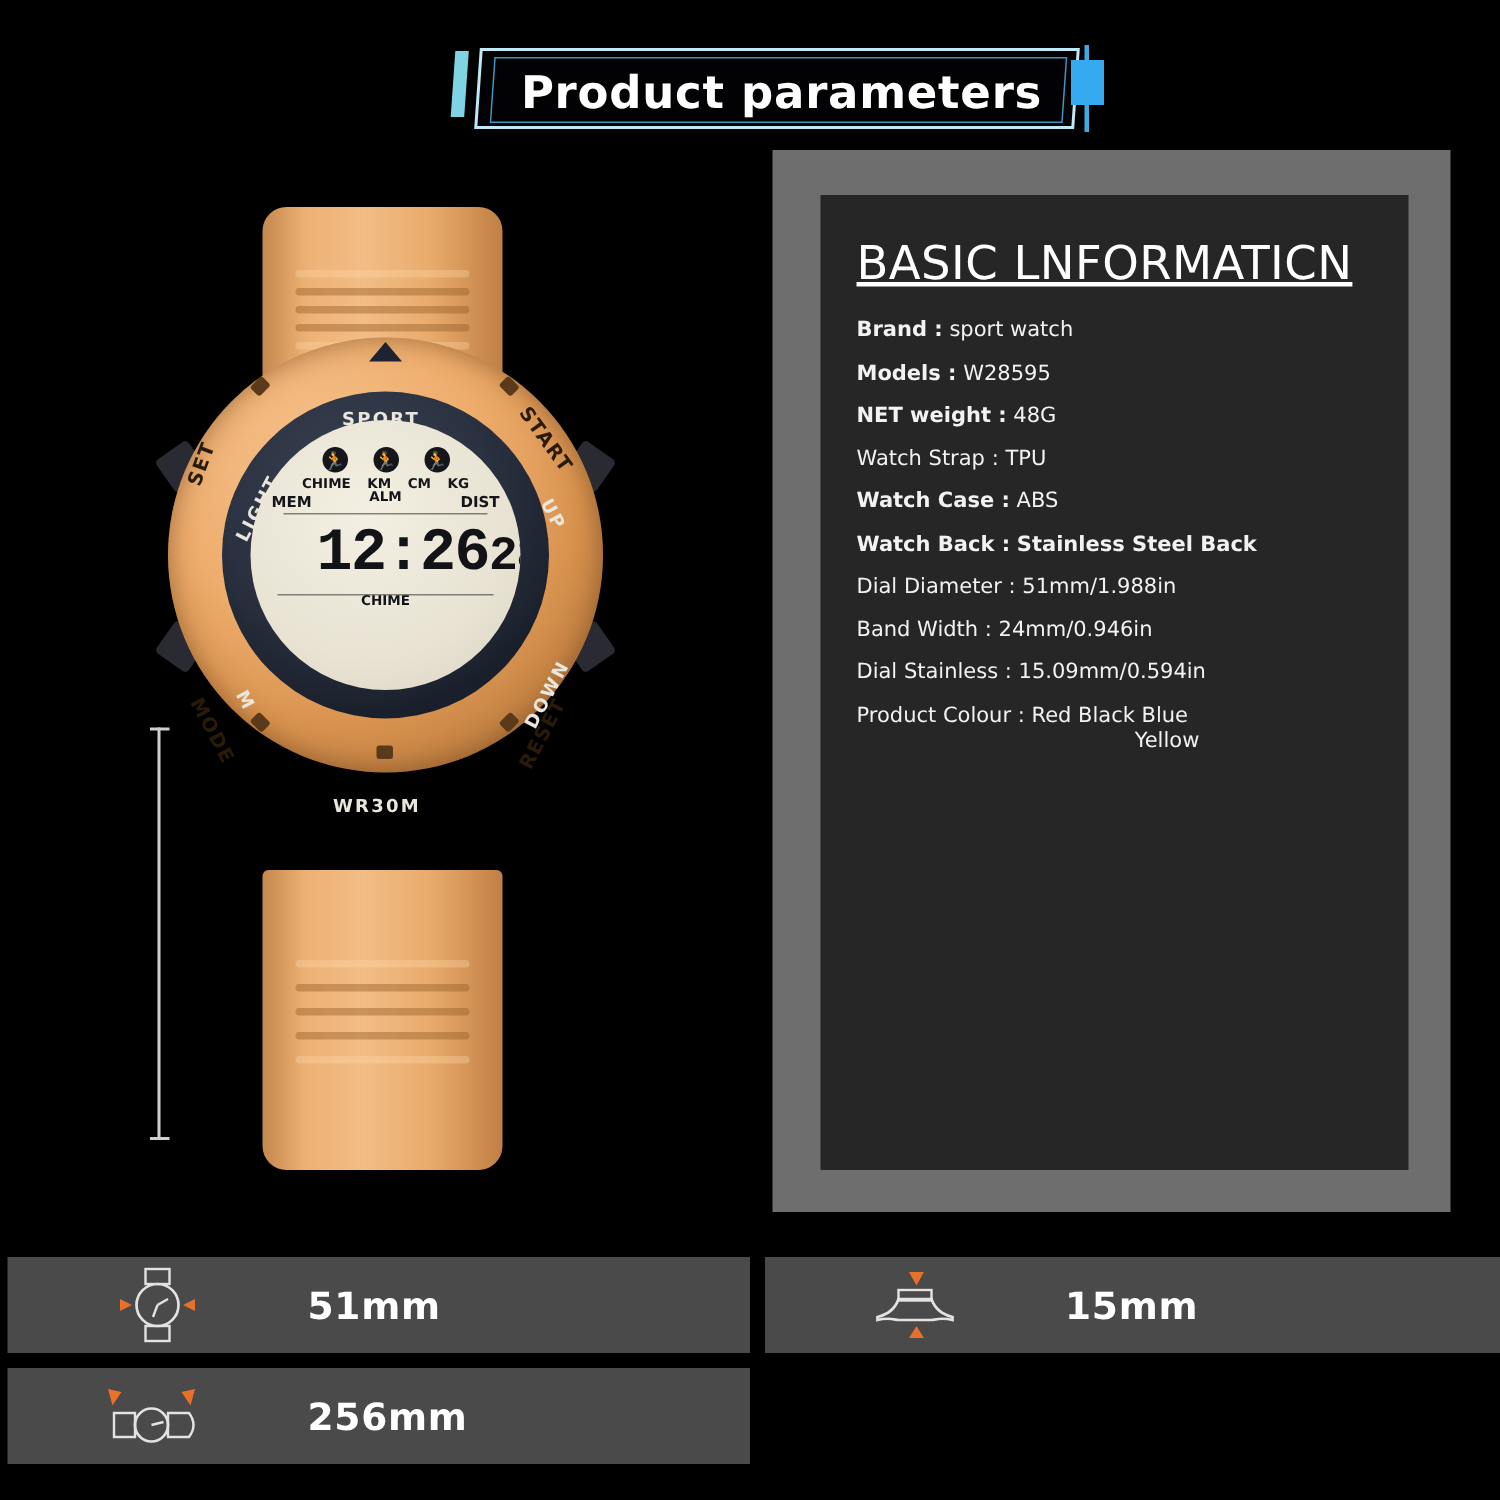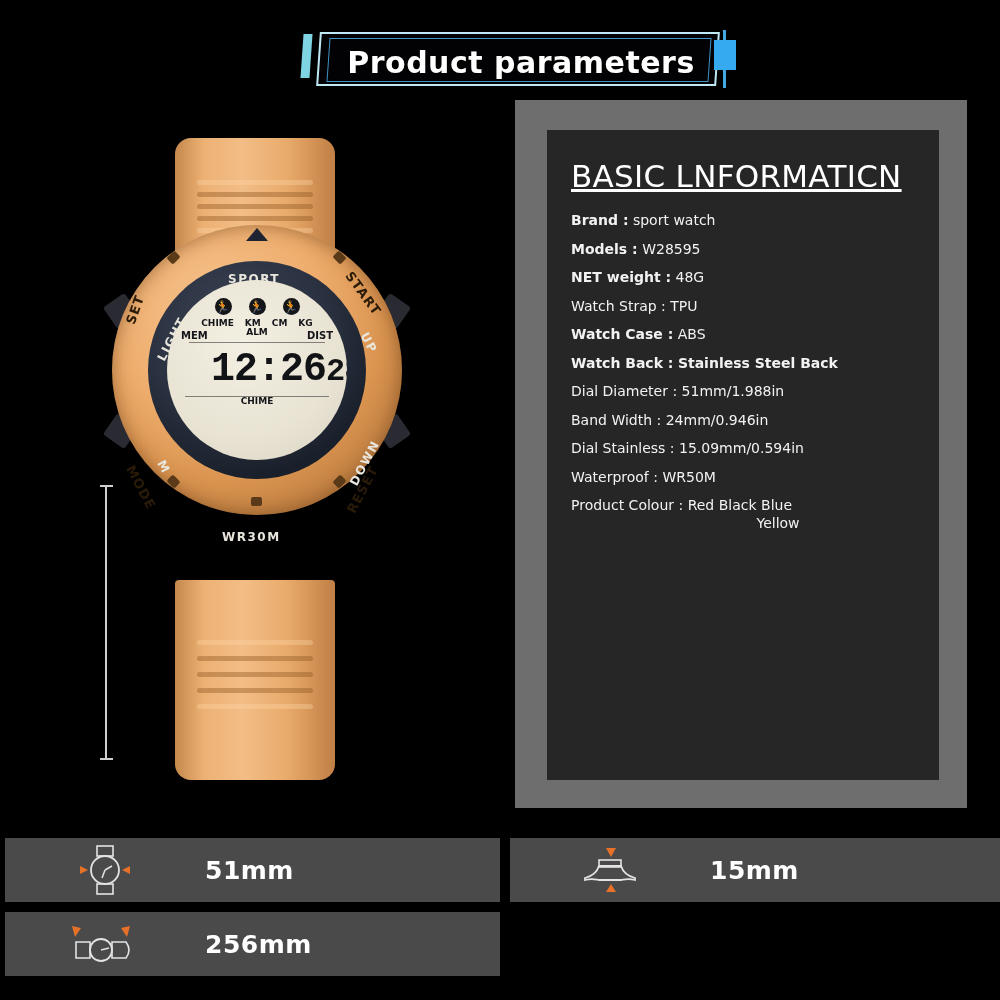--- a/index.html
+++ b/index.html
@@ -448,24 +448,20 @@
         <span class="k">Dial Diameter :</span>
         <span class="v">51mm/1.988in</span>
       </div>
       <div class="spec-row light">
         <span class="k">Band Width :</span>
         <span class="v">24mm/0.946in</span>
       </div>
       <div class="spec-row light">
         <span class="k">Dial Stainless :</span>
         <span class="v">15.09mm/0.594in</span>
-      </div>
-      <div class="spec-row light">
-        <span class="k">Waterproof :</span>
-        <span class="v">WR50M</span>
       </div>
       <div class="spec-row light">
         <span class="k">Product Colour :</span>
         <span class="v">Red Black Blue</span>
         <span class="cont">Yellow</span>
       </div>
     </div>
   </div>
 
   <div id="spec-cards">

